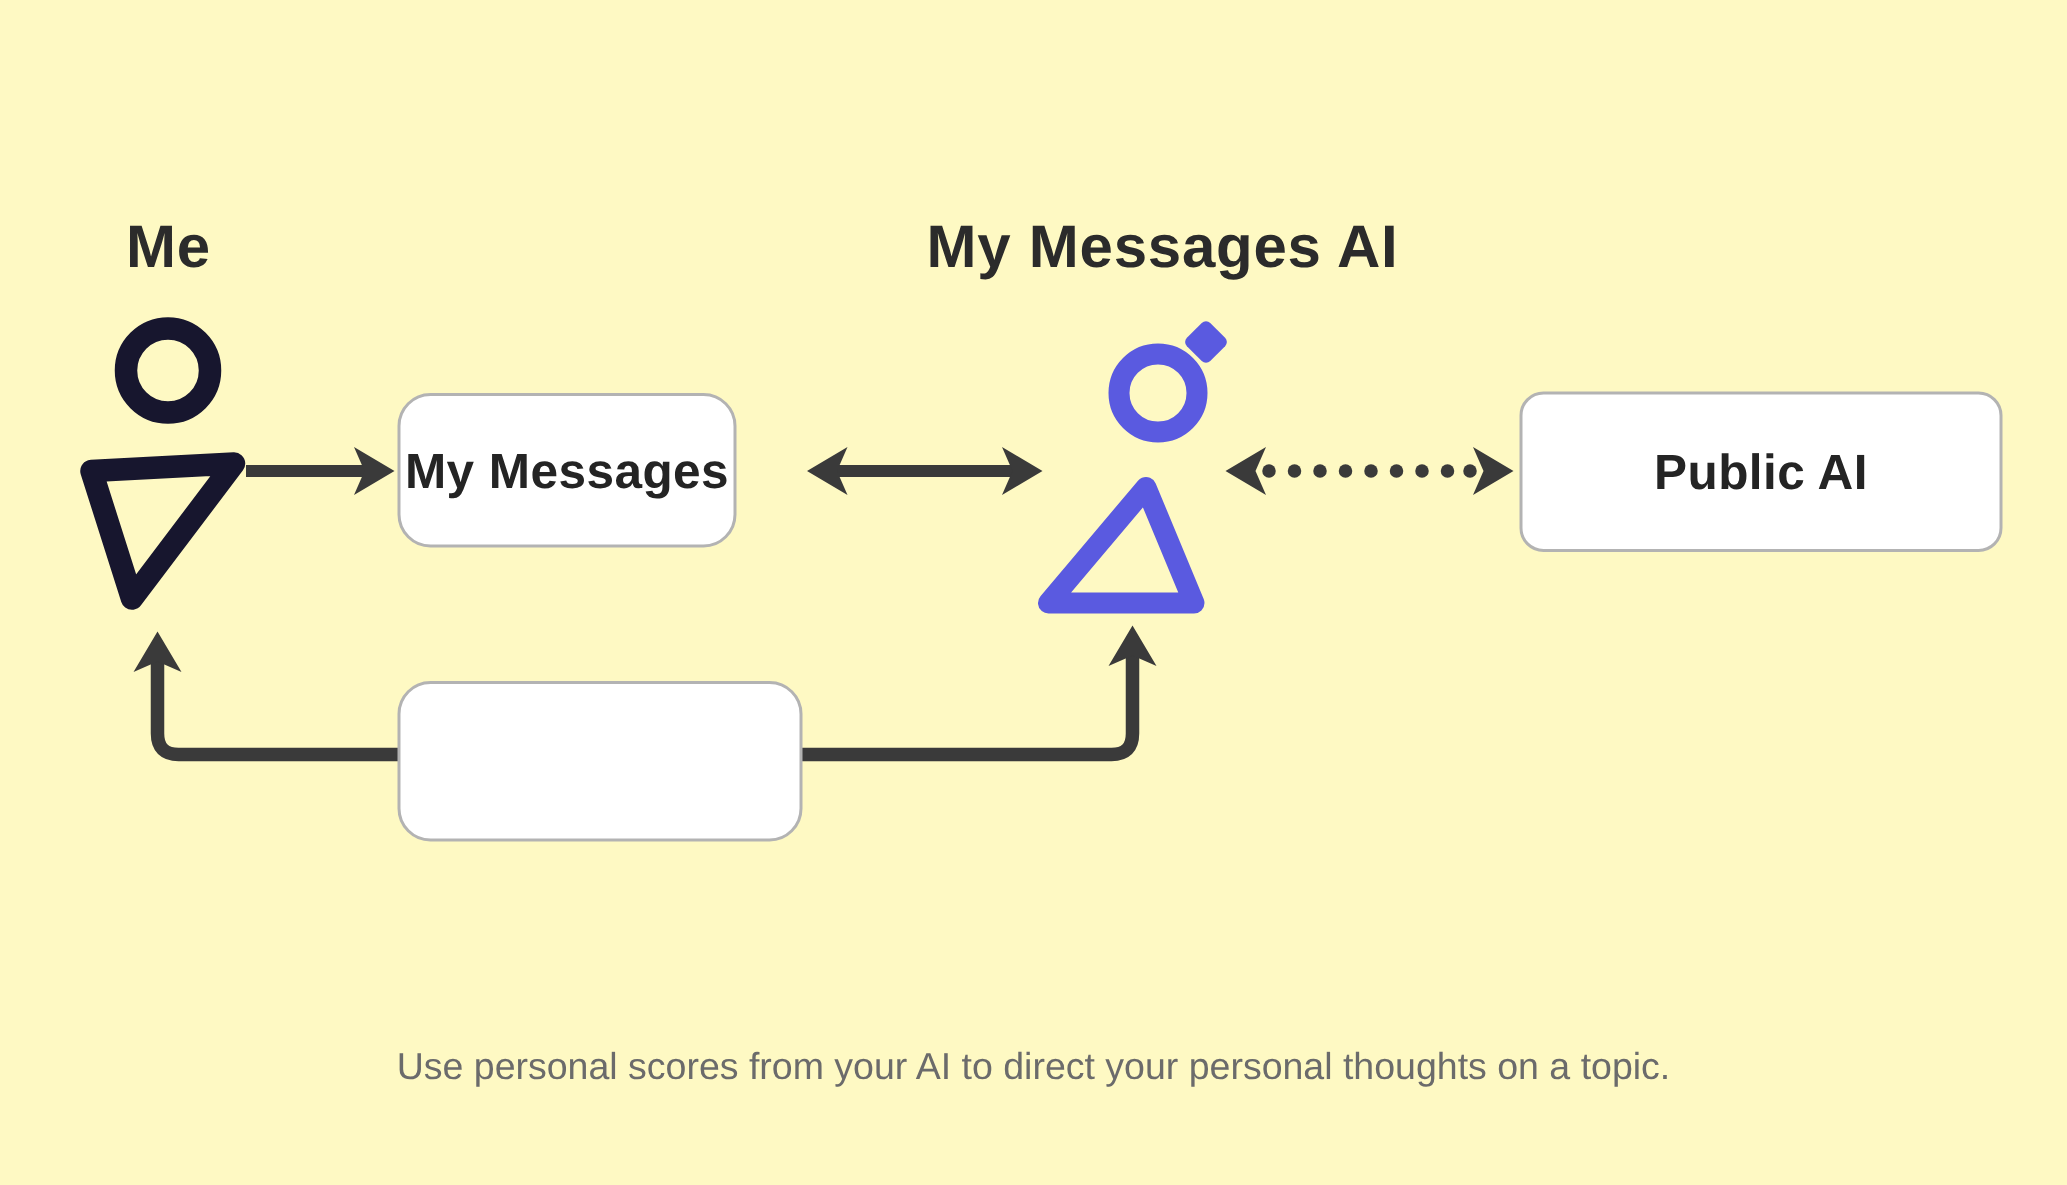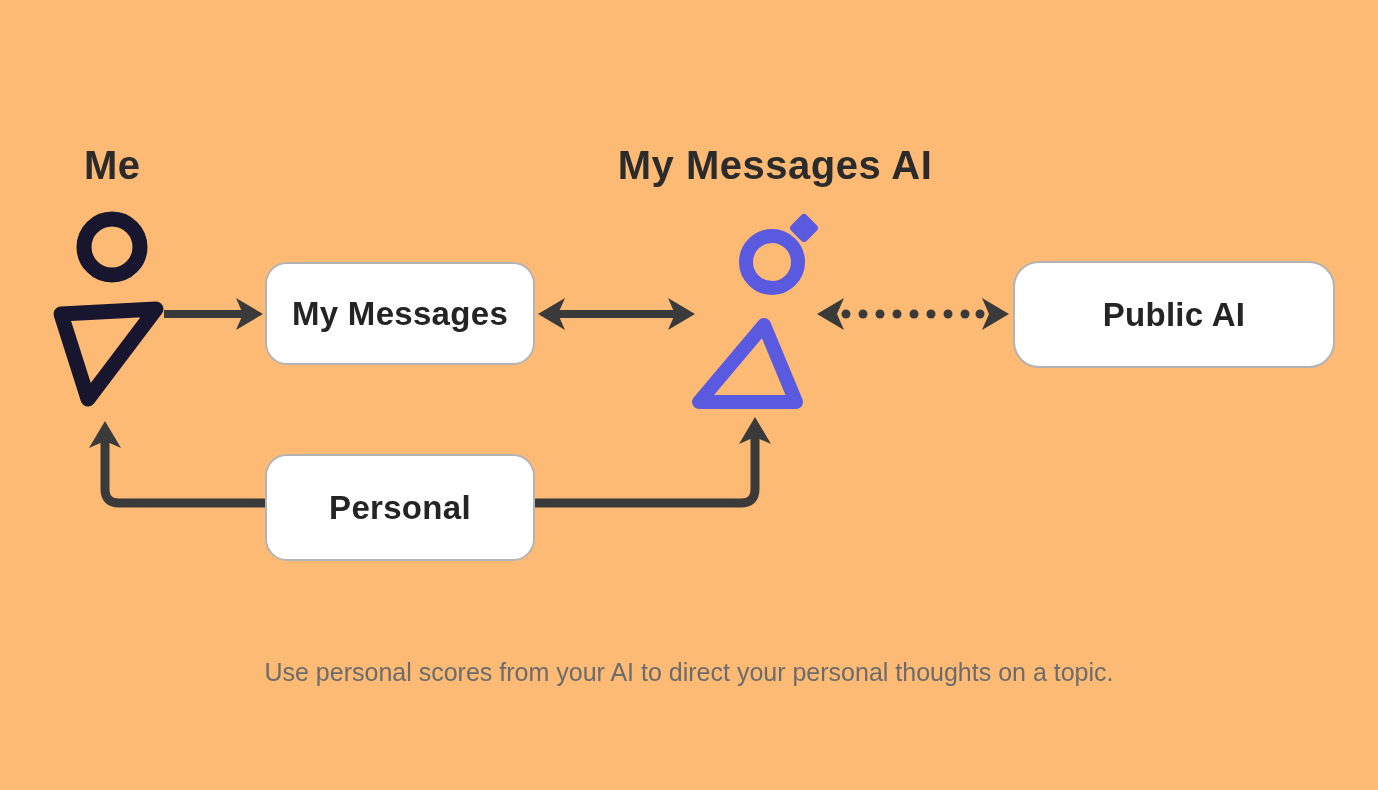--- a/index.html
+++ b/index.html
@@ -4,21 +4,21 @@
 <style>
   html, body {
     margin: 0;
     padding: 0;
     background: #ffffff;
   }
   .canvas {
     position: relative;
     width: 1378px;
     height: 790px;
-    background: #fdba74;
+    background: #fef9c3;
     overflow: hidden;
     font-family: "Liberation Sans", sans-serif;
   }
   .overlay {
     position: absolute;
     left: 0;
     top: 0;
     width: 1378px;
     height: 790px;
     z-index: 1;
@@ -44,28 +44,28 @@
     flex-direction: column;
     align-items: center;
     justify-content: center;
     font-weight: 700;
     font-size: 33px;
     color: #242424;
     letter-spacing: 0.3px;
     line-height: 1.5;
     box-sizing: border-box;
   }
-  .box-my-messages     { left: 265px;  top: 262px; width: 270px; height: 103px; }
-  .box-public-ai       { left: 1013px; top: 261px; width: 322px; height: 107px; border-radius: 26px; }
+  .box-my-messages     { left: 265px;  top: 262px; width: 226px; height: 103px; }
+  .box-public-ai       { left: 1013px; top: 261px; width: 322px; height: 107px; border-radius: 16px; }
   .box-personal-scores { left: 265px;  top: 454px; width: 270px; height: 107px; }
   .caption {
     position: absolute;
     z-index: 2;
     left: 0;
-    top: 658px;
+    top: 697px;
     width: 1378px;
     text-align: center;
     font-size: 25px;
     font-weight: 400;
     color: #6b6b6b;
   }
 </style>
 </head>
 <body>
 
@@ -122,18 +122,17 @@
 
   <div class="box box-my-messages">
     <span>My Messages</span>
   </div>
 
   <div class="box box-public-ai">
     <span>Public AI</span>
   </div>
 
   <div class="box box-personal-scores">
-    <span>Personal</span>
   </div>
 
   <div class="caption">Use personal scores from your AI to direct your personal thoughts on a topic.</div>
 
 </div>
 
 </body></html>

